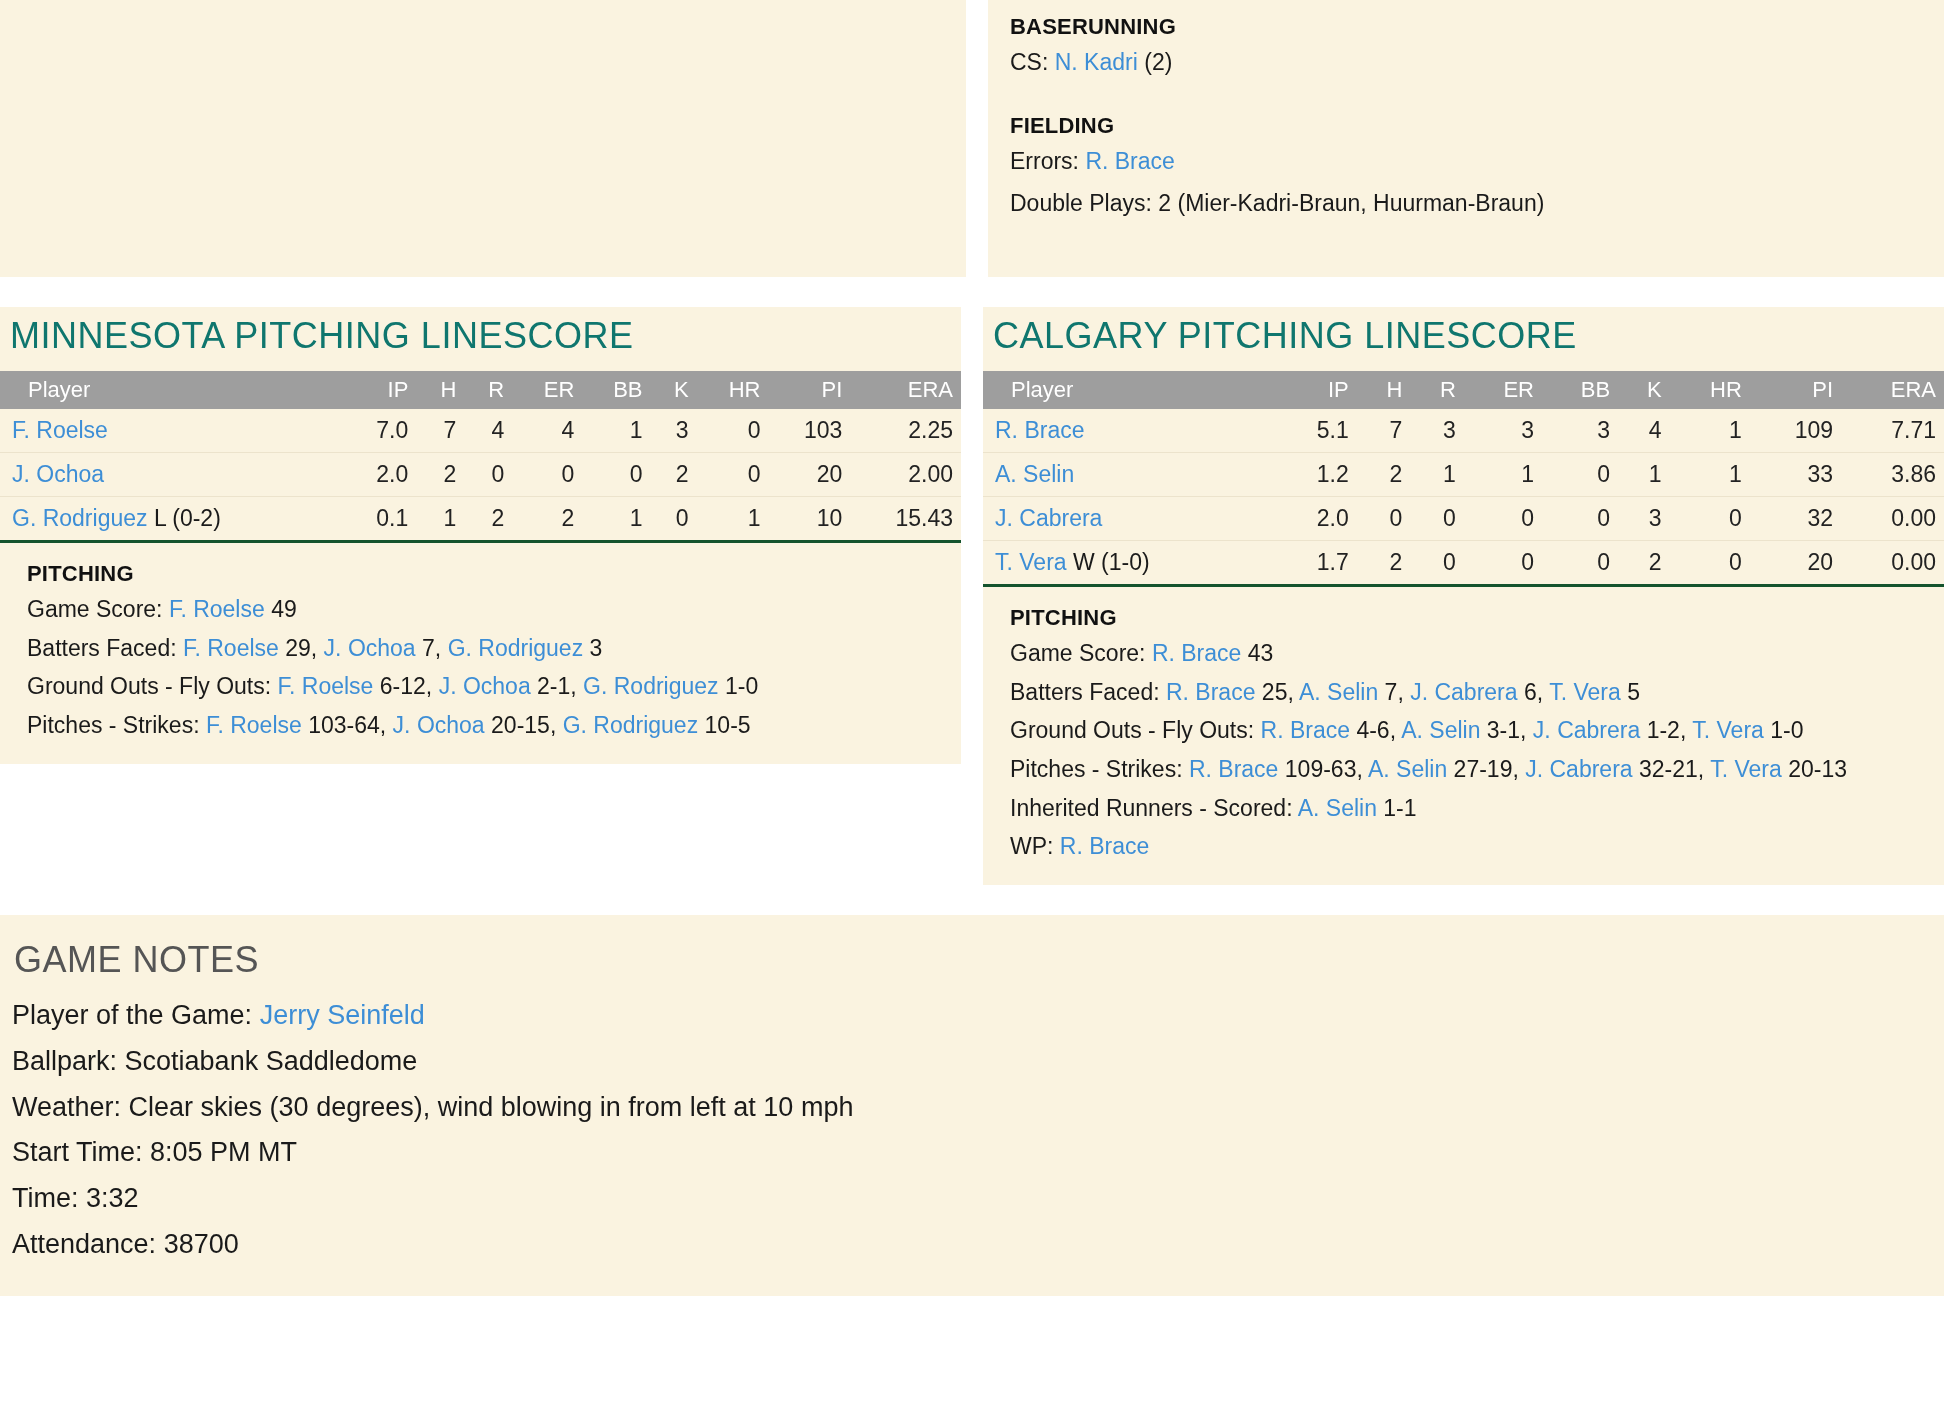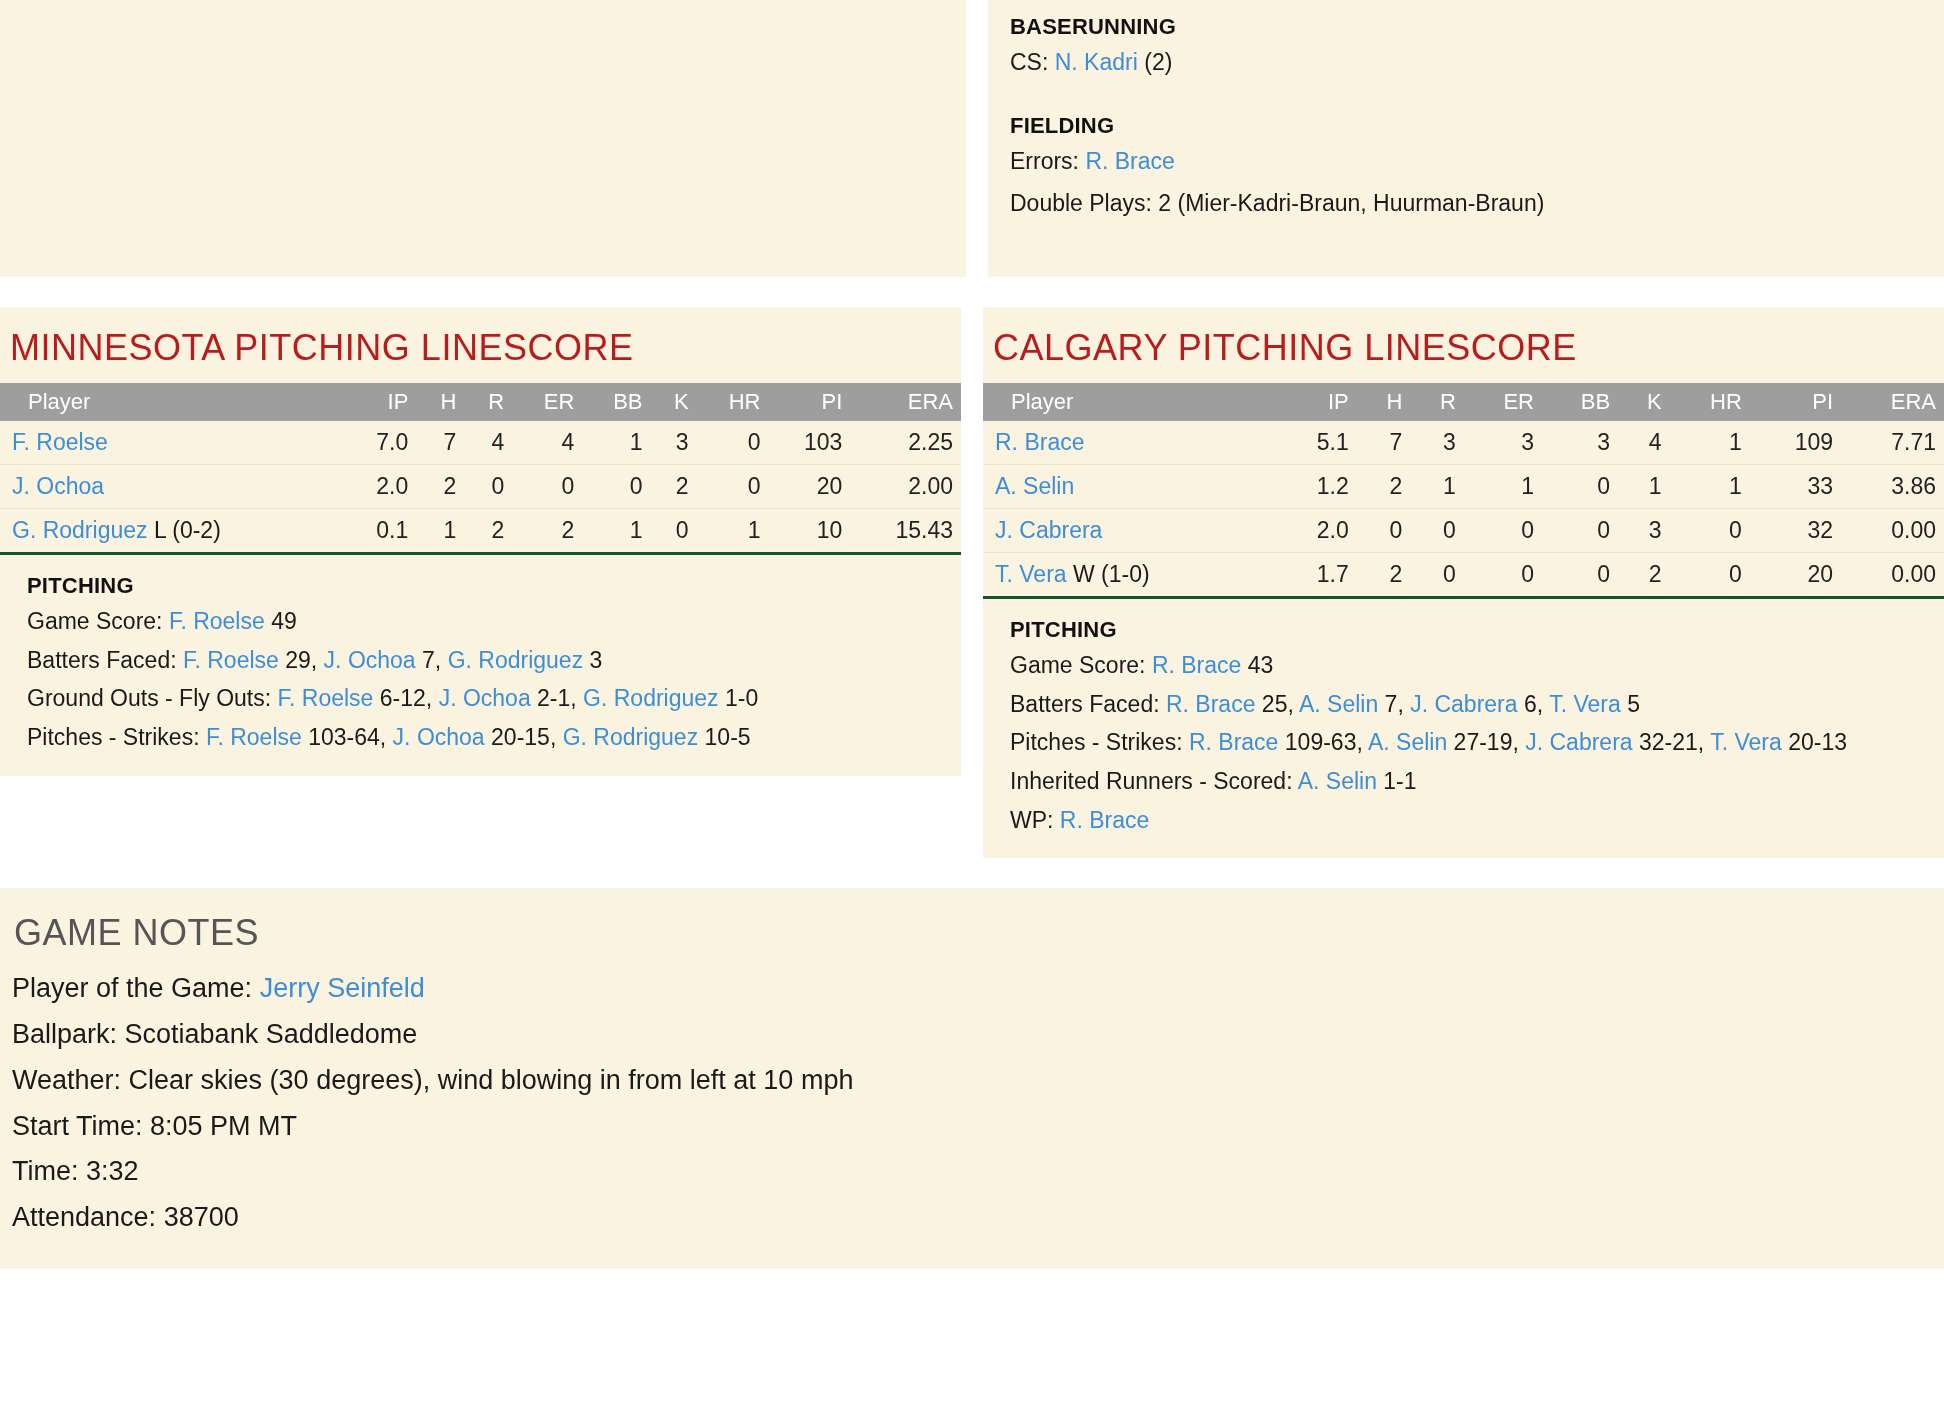--- a/index.html
+++ b/index.html
@@ -62,22 +62,22 @@
   }
   .box {
     background: #faf3e0;
     width: 966px;
     padding: 0 0 16px 0;
   }
   .box h2 {
     font-weight: normal;
     font-size: 36px;
     letter-spacing: .5px;
-    color: #b91c1c;
-    margin: 20px 0 14px 10px;
+    color: #0f766e;
+    margin: 8px 0 14px 10px;
   }
   table.pit {
     width: 100%;
     border-collapse: collapse;
     font-size: 23px;
   }
   table.pit thead th {
     background: #9e9e9e;
     color: #ffffff;
     font-weight: normal;
@@ -343,20 +343,31 @@
           <span class="lnk">R. Brace</span>
           <span>25</span>,
           <span class="lnk">A. Selin</span>
           <span>7</span>,
           <span class="lnk">J. Cabrera</span>
           <span>6</span>,
           <span class="lnk">T. Vera</span>
           <span>5</span>
         </p>
 
+        <p>
+          <span class="lbl">Ground Outs - Fly Outs:</span>
+          <span class="lnk">R. Brace</span>
+          <span>4-6</span>,
+          <span class="lnk">A. Selin</span>
+          <span>3-1</span>,
+          <span class="lnk">J. Cabrera</span>
+          <span>1-2</span>,
+          <span class="lnk">T. Vera</span>
+          <span>1-0</span>
+        </p>
 
         <p>
           <span class="lbl">Pitches - Strikes:</span>
           <span class="lnk">R. Brace</span>
           <span>109-63</span>,
           <span class="lnk">A. Selin</span>
           <span>27-19</span>,
           <span class="lnk">J. Cabrera</span>
           <span>32-21</span>,
           <span class="lnk">T. Vera</span>

